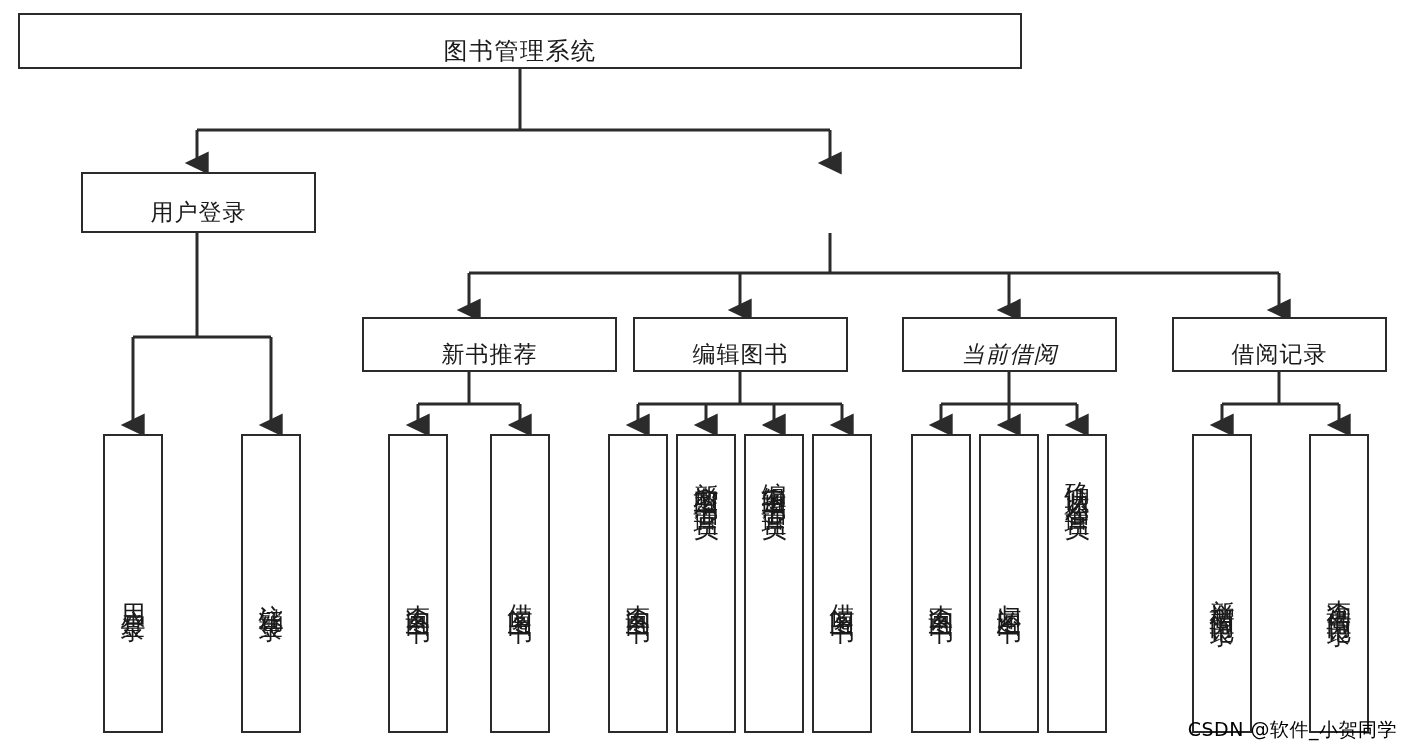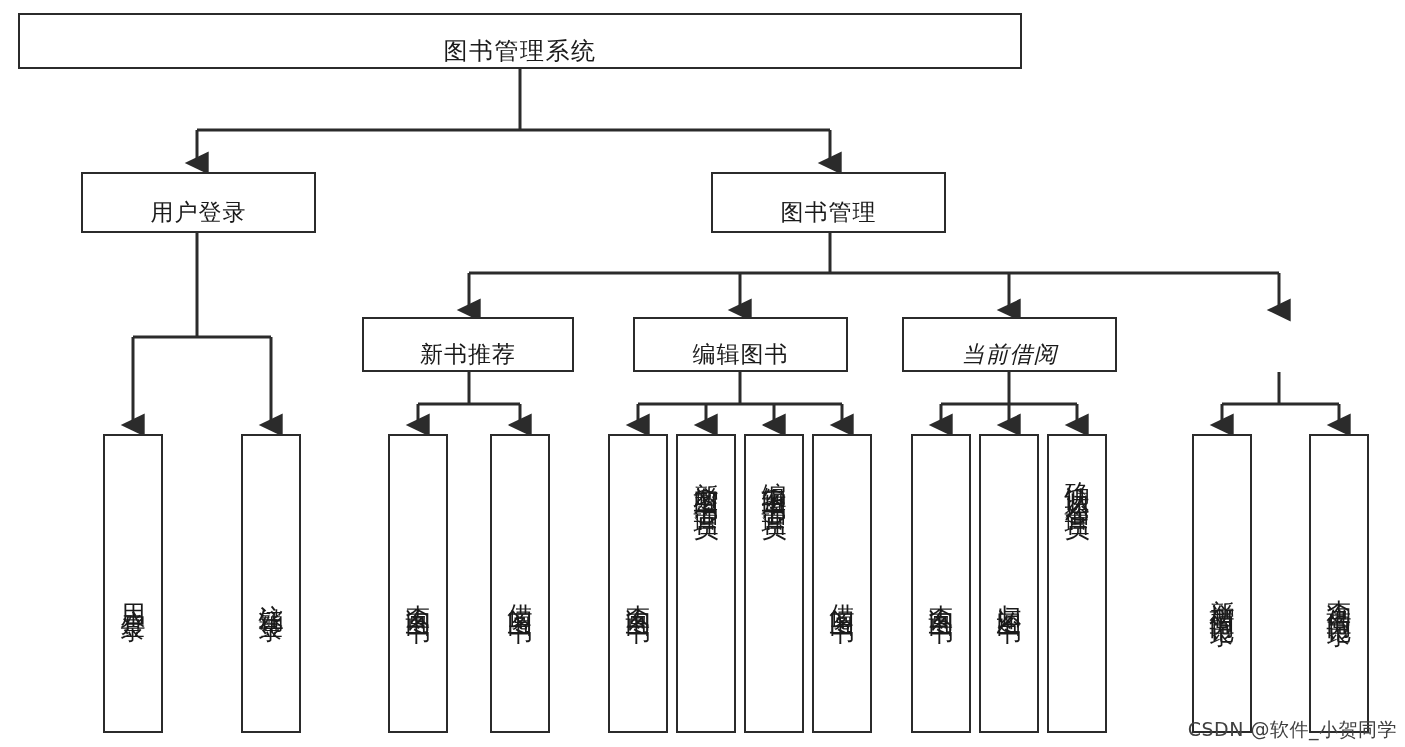--- a/index.html
+++ b/index.html
@@ -69,21 +69,21 @@
   }
   .node.leaf.centered {
     align-items: center;
     padding-top: 0;
   }
   #watermark {
     position: absolute;
     right: 8px;
     bottom: 4px;
     font-size: 19px;
-    color: #404040;
+    color: #000000;
     letter-spacing: 0.5px;
     white-space: nowrap;
     user-select: none;
   }
 </style>
 </head>
 <body>
 
 <div id="diagram-root">
 
@@ -140,33 +140,33 @@
     </g>
   </svg>
 
   <div class="node horiz root" style="left:18px; top:13px; width:1004px; height:56px;">
     <span class="node-label">图书管理系统</span>
   </div>
 
   <div class="node horiz" style="left:81px; top:172px; width:235px; height:61px;">
     <span class="node-label">用户登录</span>
   </div>
-  <div class="node horiz" style="left:711px; top:172px; width:235px; height:61px;">
-    <span class="node-label">图书管理</span>
-  </div>
-
-  <div class="node horiz" style="left:362px; top:317px; width:212px; height:55px;">
+
+  <div class="node horiz" style="left:362px; top:317px; width:255px; height:55px;">
     <span class="node-label">新书推荐</span>
   </div>
   <div class="node horiz" style="left:633px; top:317px; width:215px; height:55px;">
     <span class="node-label">编辑图书</span>
   </div>
   <div class="node horiz" style="left:902px; top:317px; width:215px; height:55px;font-style:italic;">
     <span class="node-label">当前借阅</span>
   </div>
+  <div class="node horiz" style="left:1172px; top:317px; width:215px; height:55px;">
+    <span class="node-label">借阅记录</span>
+  </div>
 
   <div class="node leaf centered" style="left:103px; top:434px; width:60px; height:299px;">
     <span class="node-label">用户登录</span>
   </div>
   <div class="node leaf centered" style="left:241px; top:434px; width:60px; height:299px;">
     <span class="node-label">注销登录</span>
   </div>
 
   <div class="node leaf centered" style="left:388px; top:434px; width:60px; height:299px;">
     <span class="node-label">查询图书</span>

